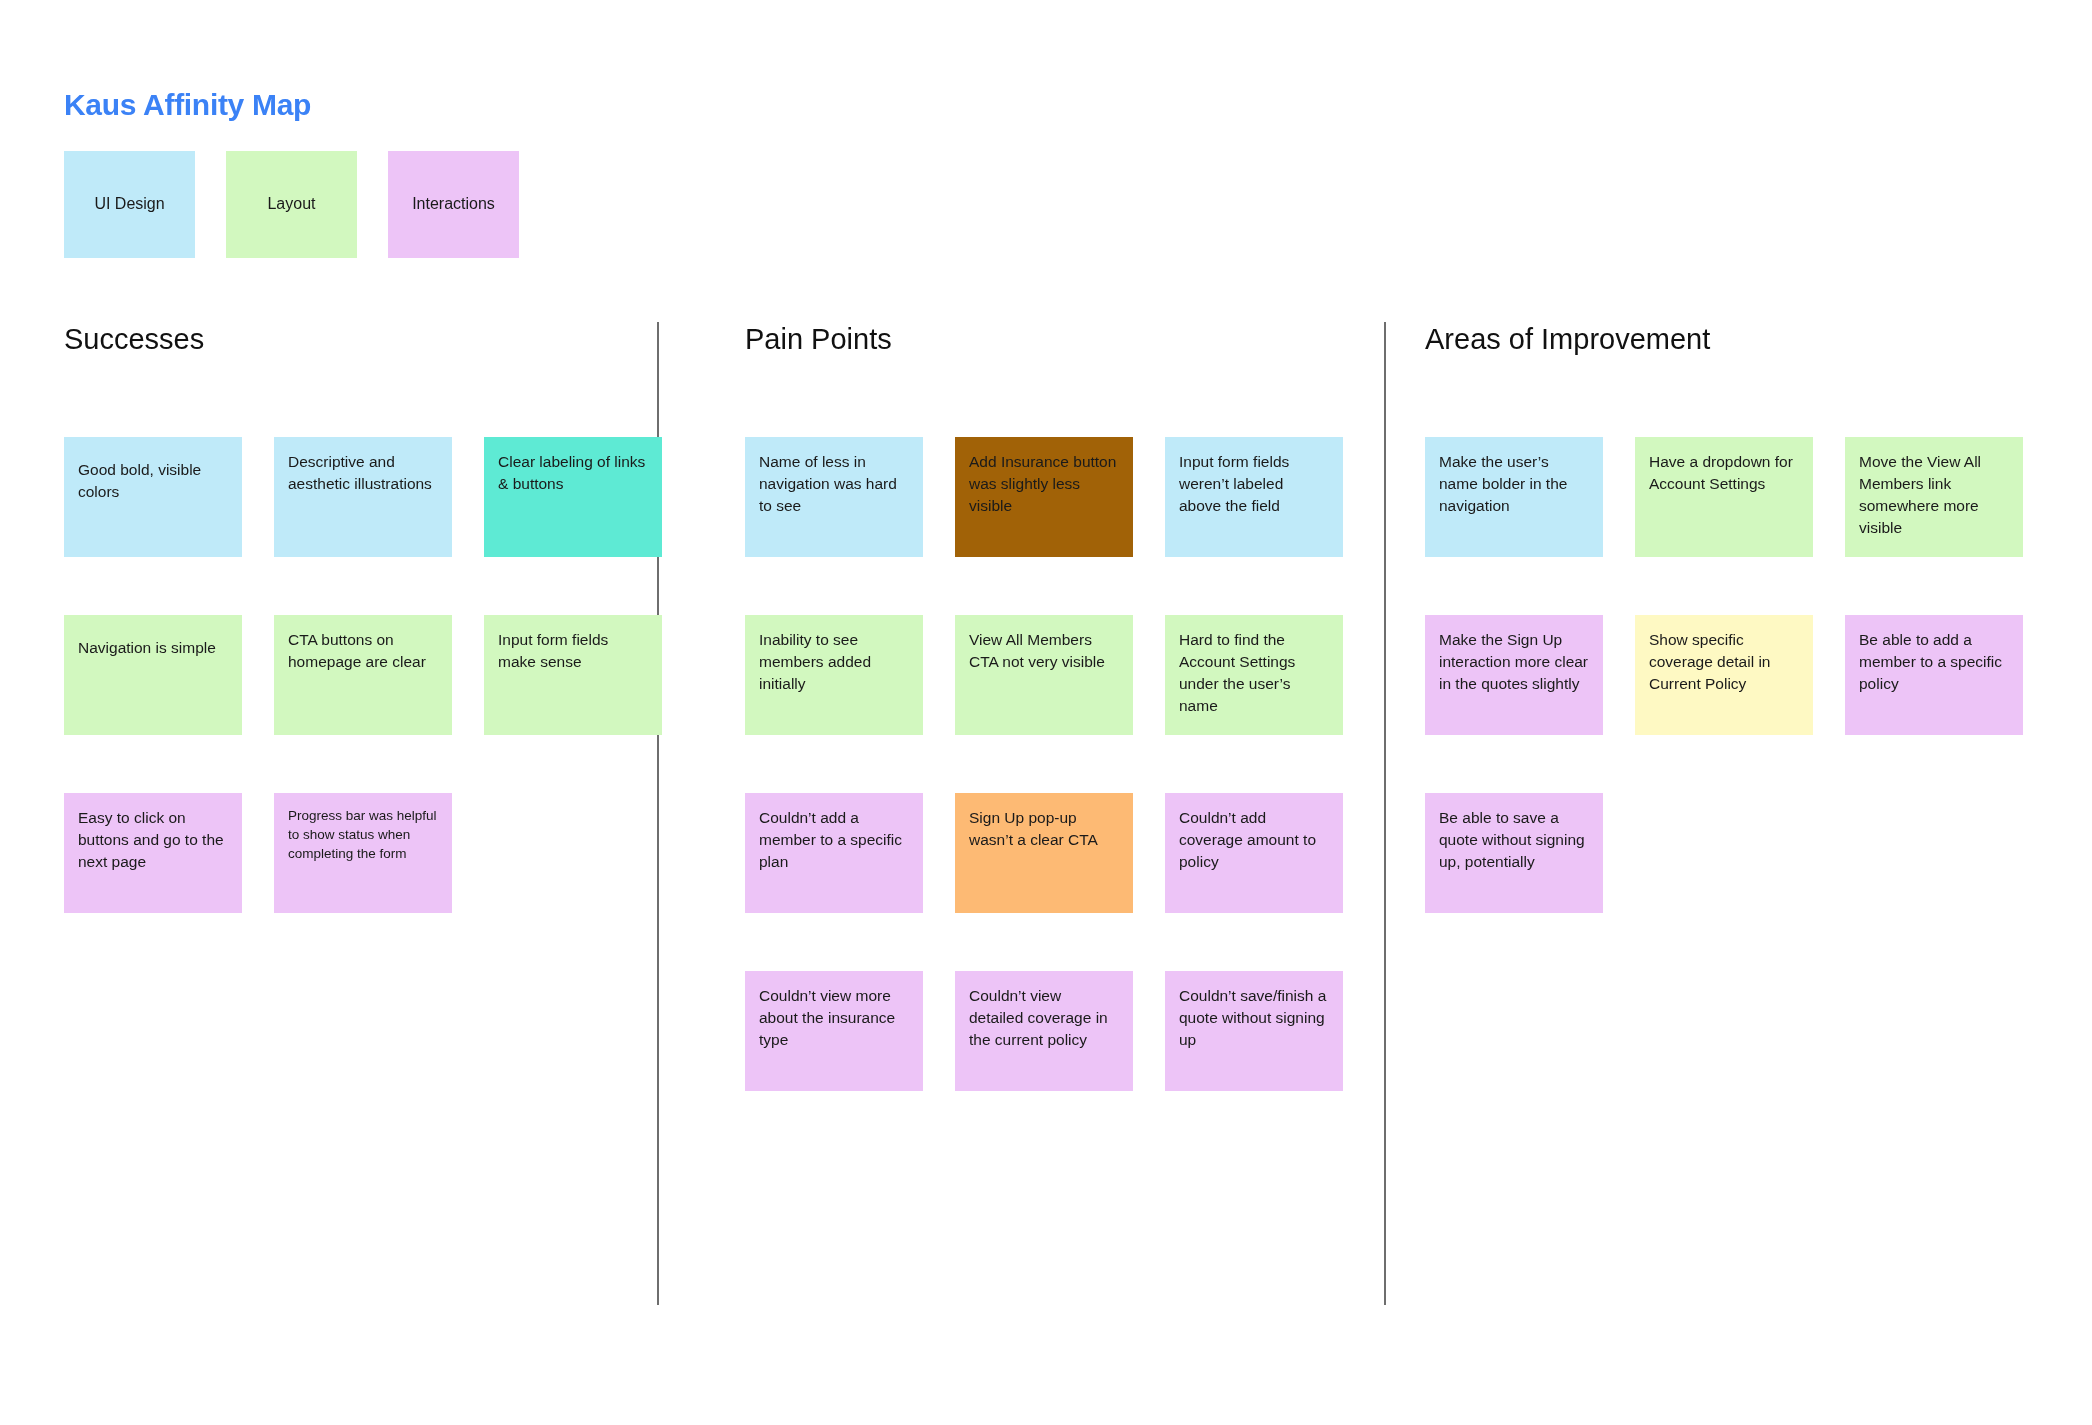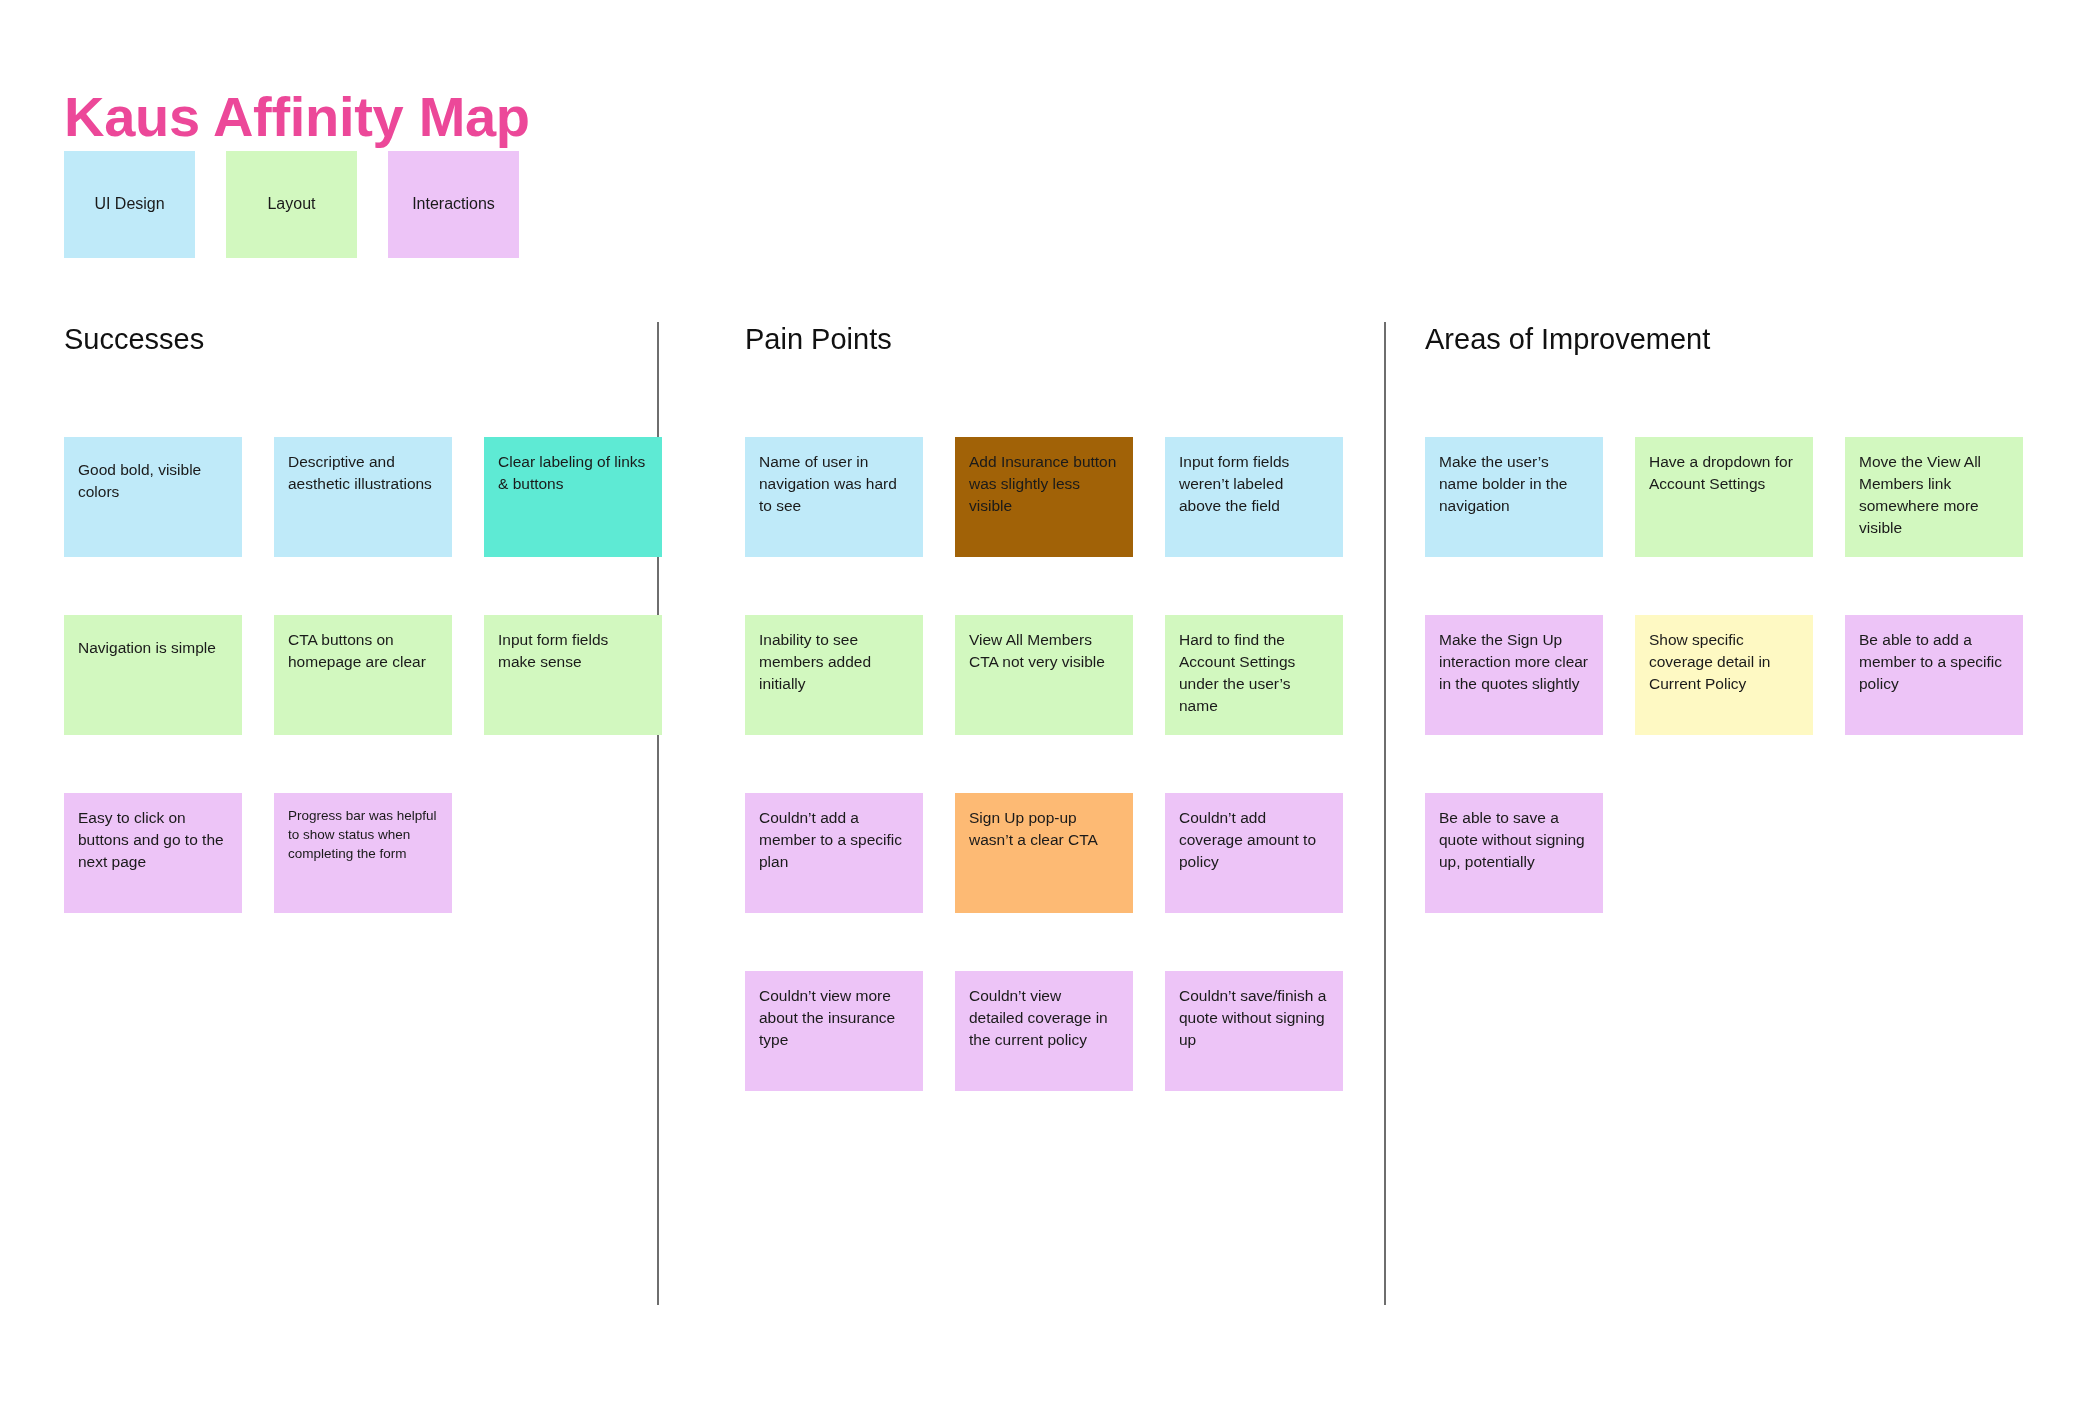--- a/index.html
+++ b/index.html
@@ -20,25 +20,25 @@
     position: absolute;
     left: 0; top: 0;
     width: 2092px;
     height: 1425px;
   }
 
   
   .page-title {
     position: absolute;
     left: 64px;
-    top: 46px;
-    font-size: 56px;
+    top: 68px;
+    font-size: 30px;
     font-weight: bold;
     letter-spacing: -0.3px;
-    color: #ec4899;
+    color: #3b82f6;
     white-space: nowrap;
   }
 
   
   .legend {
     position: absolute;
     left: 64px;
     top: 151px;
     display: flex;
     gap: 31px;
@@ -176,21 +176,21 @@
           </div>
         </div>
       </div>
   </div>
 
   <div class="column c2">
     <div class="column-title">Pain Points</div>
     <div class="cards" id="cards-1">
         <div class="card-row">
           <div class="card" style="background: rgb(191, 234, 249);">
-            <span class="card-text">Name of user in navigation was hard to see</span>
+            <span class="card-text">Name of less in navigation was hard to see</span>
           </div>
           <div class="card" style="background: #a16207;">
             <span class="card-text">Add Insurance button was slightly less visible</span>
           </div>
           <div class="card" style="background: rgb(191, 234, 249);">
             <span class="card-text">Input form fields weren’t labeled above the field</span>
           </div>
         </div>
         <div class="card-row">
           <div class="card" style="background: rgb(210, 248, 191);">

